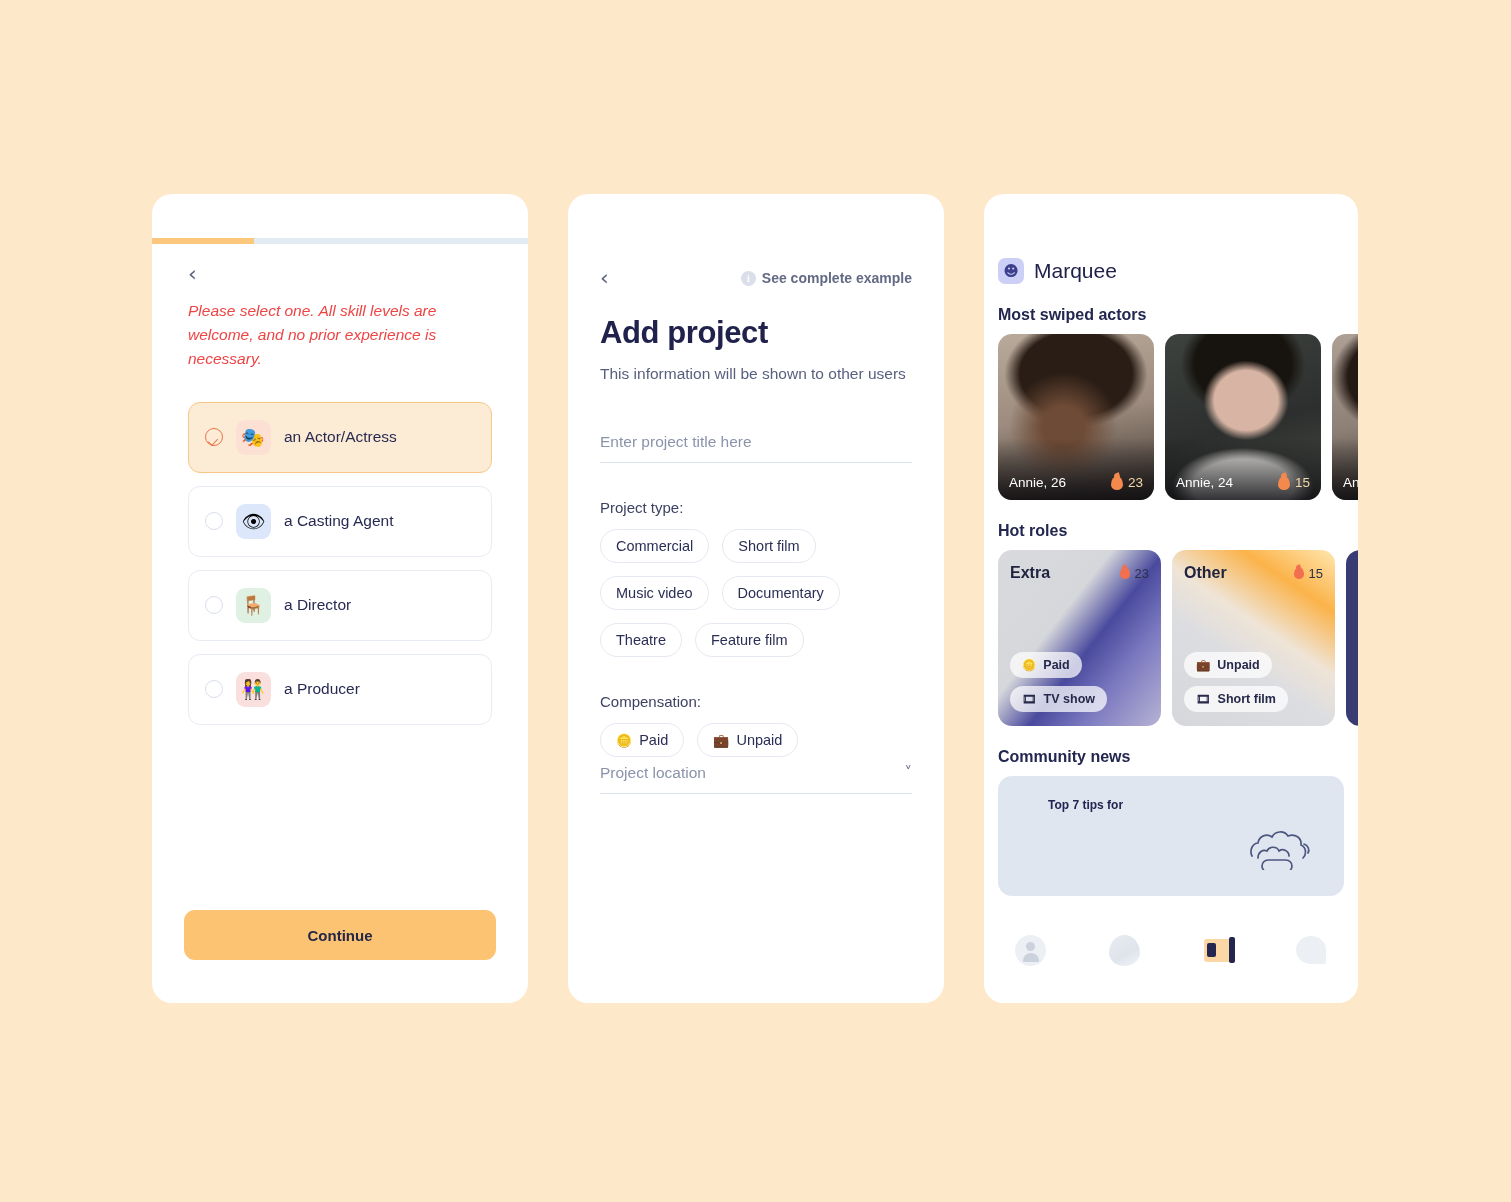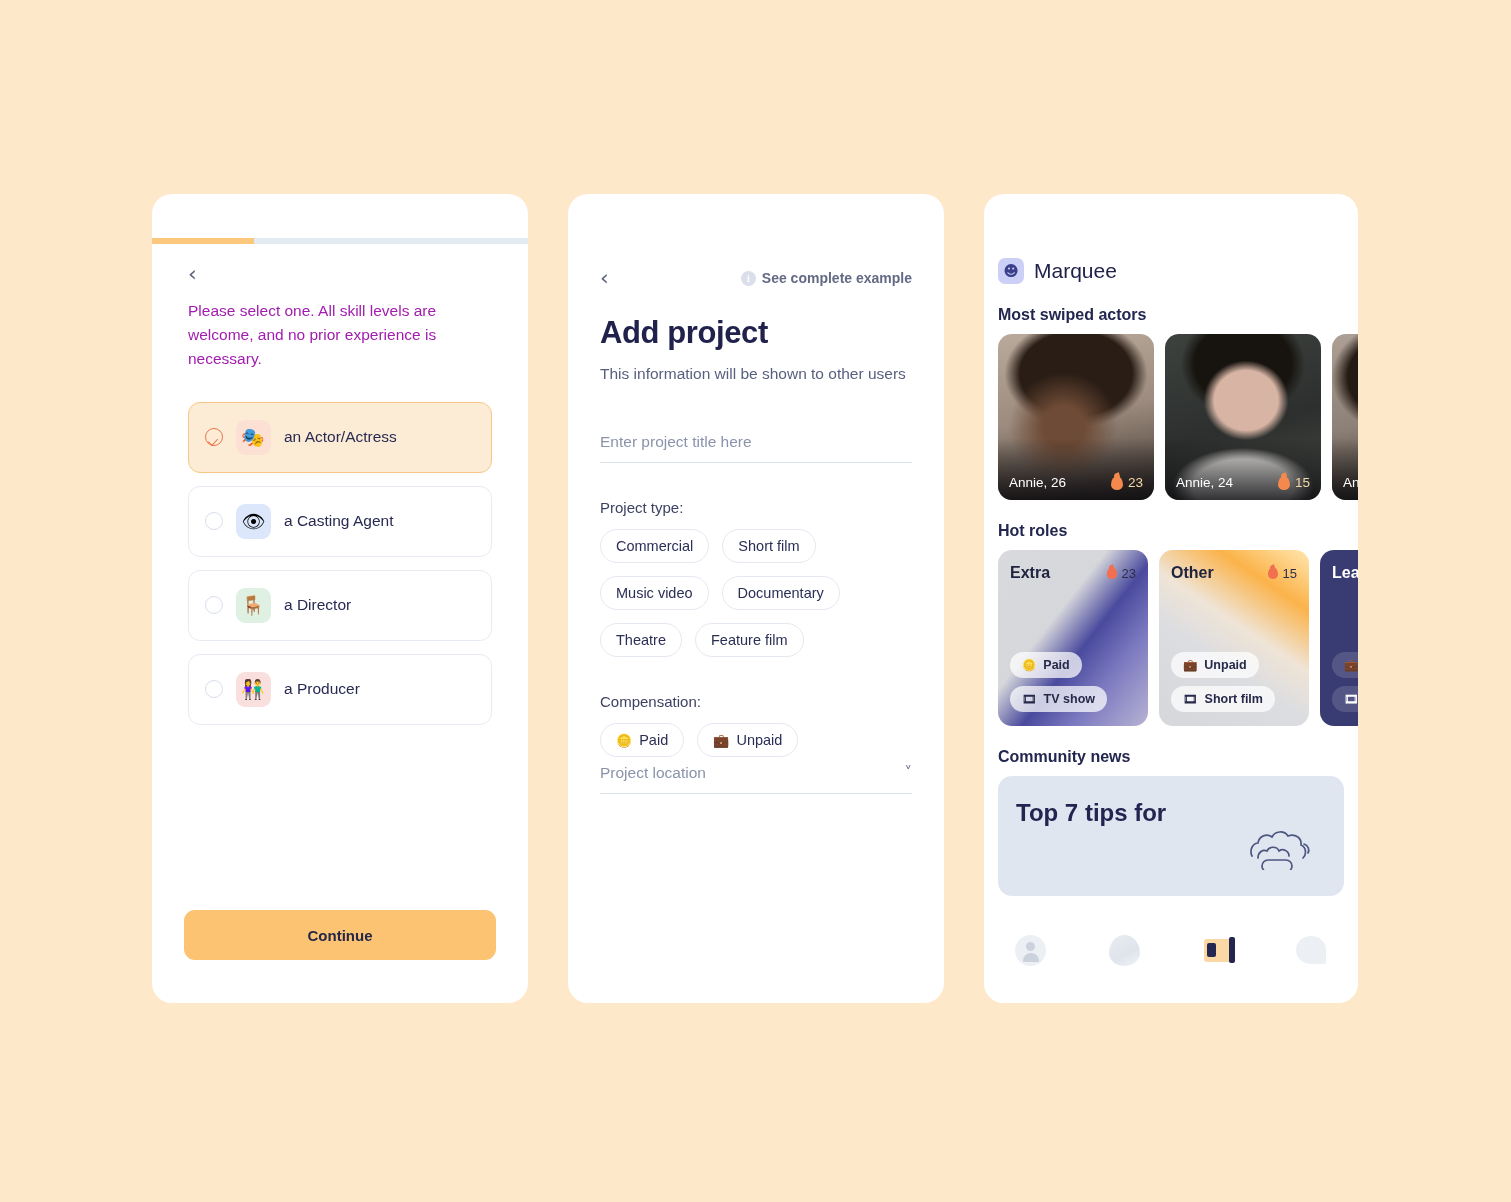--- a/index.html
+++ b/index.html
@@ -35,22 +35,23 @@
     margin-top: 19px; width: 22px; cursor: pointer;
     font-family: "DejaVu Sans", sans-serif;
   }
   .title-xl {
     margin-top: 26px;
     font-size: 31px; font-weight: bold; color: #20224c;
     letter-spacing: -0.4px;
   }
   .subtitle {
     margin-top: 14px;
-    font-size: 15.5px; color: #a21caf; line-height: 1.54;
+    font-size: 15.5px; color: #ef4444; line-height: 1.54;
     max-width: 330px;
+    font-style: italic;
   }
   .option-list { margin-top: 31px; display: flex; flex-direction: column; gap: 13px; }
   .option-card {
     height: 71px;
     border: 1px solid #e7ecf3;
     border-radius: 12px;
     display: flex; align-items: center;
     padding: 0 16px; gap: 13px;
     background: #fff;
     cursor: pointer;
@@ -206,21 +207,21 @@
   .flame::before {
     content:""; position:absolute; left:3px; top:-3px;
     width:6px; height:7px; background:#f4894e;
     border-radius: 60% 0 60% 0;
     transform: rotate(-18deg);
   }
   .heat-count { font-size: 13.5px; color: #f2d8a8; }
 
   .role-card {
     position: relative; flex: 0 0 auto;
-    width: 150px; height: 176px; border-radius: 14px;
+    width: 163px; height: 176px; border-radius: 14px;
     overflow: hidden; padding: 14px 12px;
     display: flex; flex-direction: column;
   }
   .rc-extra { background:
       linear-gradient(128deg, #d9dade 0%, #d6d7db 38%, #4a4a9e 56%, #7c7ac0 74%, #b7b3d4 100%);
   }
   .rc-other { background:
       linear-gradient(214deg, #ffe7b0 0%, #fbb34a 22%, #efe4d6 44%, #dcdde1 62%, #d6d7db 100%);
   }
   .rc-lead { background: #393c72; }
@@ -239,21 +240,21 @@
     padding: 6px 12px; font-size: 12.5px; font-weight: bold; color: #262949;
     display: flex; align-items: center; gap: 7px; white-space: nowrap;
   }
   .rc-lead .rc-tag { background: rgba(255,255,255,.14); color: #ffffff; }
   .rc-tag .temoji { font-size: 11.5px; font-family: "DejaVu Sans", sans-serif; }
 
   .news-card {
     margin-top: 0; background: #dfe6f0; border-radius: 14px;
     height: 120px; position: relative; overflow: hidden; padding: 22px 18px;
   }
-  .news-title { font-size: 24px; font-weight: bold; color: #222550; line-height: 1.25; max-width: 195px; }
+  .news-title { font-size: 12px; font-weight: bold; color: #222550; line-height: 1.25; max-width: 195px; margin-left: 32px; }
   .news-art { position: absolute; right: 18px; top: 22px; width: 92px; height: 72px; }
 
   .bottom-nav {
     position: absolute; left: 0; right: 0; bottom: 0; height: 83px;
     background: #ffffff;
     display: flex; align-items: flex-start; justify-content: space-around;
     padding-top: 12px;
   }
   .nav-item { width: 36px; height: 36px; display: flex; align-items: center; justify-content: center; cursor: pointer; }
   .nav-person { width: 31px; height: 31px; border-radius: 50%; background: #eceff4; position: relative; }

